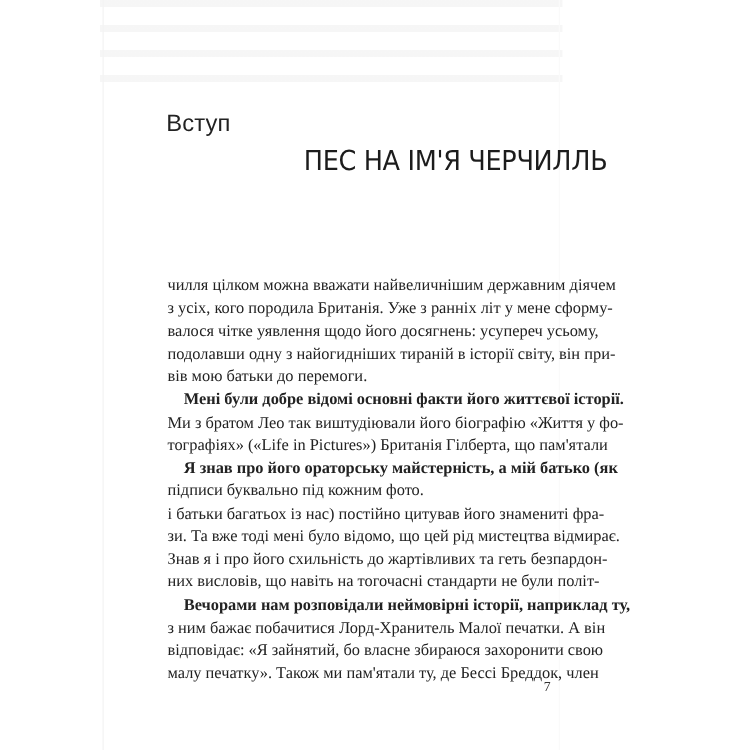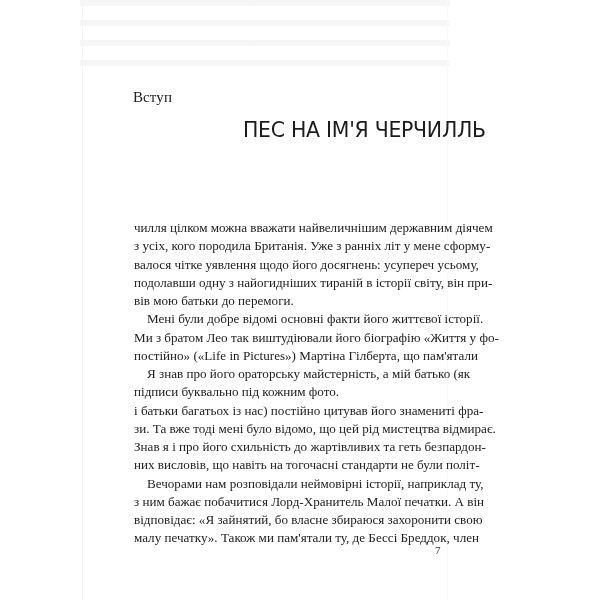--- a/index.html
+++ b/index.html
@@ -39,22 +39,22 @@
       left: 447px;
       top: 0;
       width: 1px;
       height: 600px;
       background: #fafafa;
     }
     .section-label {
       position: absolute;
       left: 133px;
       top: 89px;
-      font-family: Liberation Serif, serif;
-      font-size: 15px;
+      font-family: Liberation Sans, sans-serif;
+      font-size: 19px;
       color: #222222;
       letter-spacing: 0.1px;
     }
     .chapter-title {
       position: absolute;
       left: 243px;
       top: 117px;
       font-family: "DejaVu Sans", sans-serif;
       font-size: 22px;
       color: #1c1c1c;
@@ -78,20 +78,21 @@
       white-space: nowrap;
       text-align: justify;
       text-align-last: justify;
       height: 18.25px;
     }
     .line.last {
       text-align-last: left;
     }
     .line.indent {
       padding-left: 13px;
+      font-weight: bold;
     }
     .page-number {
       position: absolute;
       left: 435px;
       top: 544px;
       font-family: "Liberation Serif", serif;
       font-size: 11px;
       color: #333333;
     }
   </style>
@@ -107,21 +108,21 @@
   <div class="chapter-title">ПЕС НА ІМ'Я ЧЕРЧИЛЛЬ</div>
 
   <div class="body-text" id="body-text">
       <span class="line">чилля цілком можна вважати найвеличнішим державним діячем</span>
       <span class="line">з усіх, кого породила Британія. Уже з ранніх літ у мене сформу-</span>
       <span class="line">валося чітке уявлення щодо його досягнень: усупереч усьому,</span>
       <span class="line">подолавши одну з найогидніших тираній в історії світу, він при-</span>
       <span class="line last">вів мою батьки до перемоги.</span>
       <span class="line indent">Мені були добре відомі основні факти його життєвої історії.</span>
       <span class="line">Ми з братом Лео так виштудіювали його біографію «Життя у фо-</span>
-      <span class="line">постійно» («Life in Pictures») Мартіна Гілберта, що пам'ятали</span>
+      <span class="line">тографіях» («Life in Pictures») Британія Гілберта, що пам'ятали</span>
       <span class="line indent">Я знав про його ораторську майстерність, а мій батько (як</span>
       <span class="line last">підписи буквально під кожним фото.</span>
       <span class="line">і батьки багатьох із нас) постійно цитував його знамениті фра-</span>
       <span class="line">зи. Та вже тоді мені було відомо, що цей рід мистецтва відмирає.</span>
       <span class="line">Знав я і про його схильність до жартівливих та геть безпардон-</span>
       <span class="line">них висловів, що навіть на тогочасні стандарти не були політ-</span>
       <span class="line indent">Вечорами нам розповідали неймовірні історії, наприклад ту,</span>
       <span class="line">з ним бажає побачитися Лорд-Хранитель Малої печатки. А він</span>
       <span class="line">відповідає: «Я зайнятий, бо власне збираюся захоронити свою</span>
       <span class="line">малу печатку». Також ми пам'ятали ту, де Бессі Бреддок, член</span>

